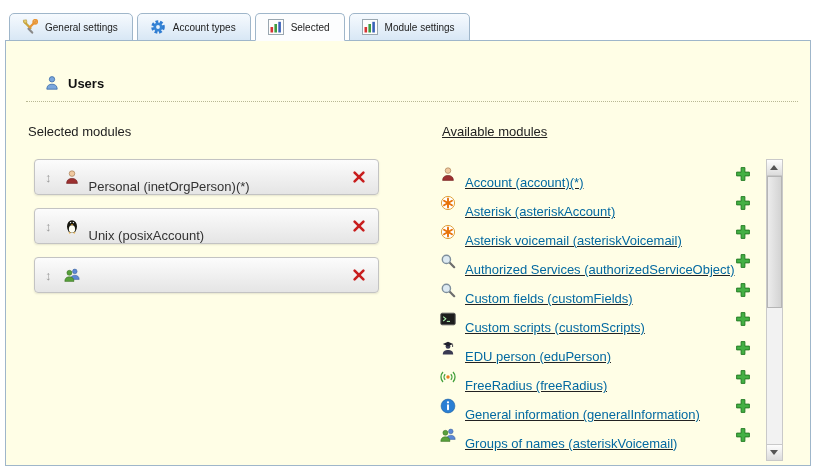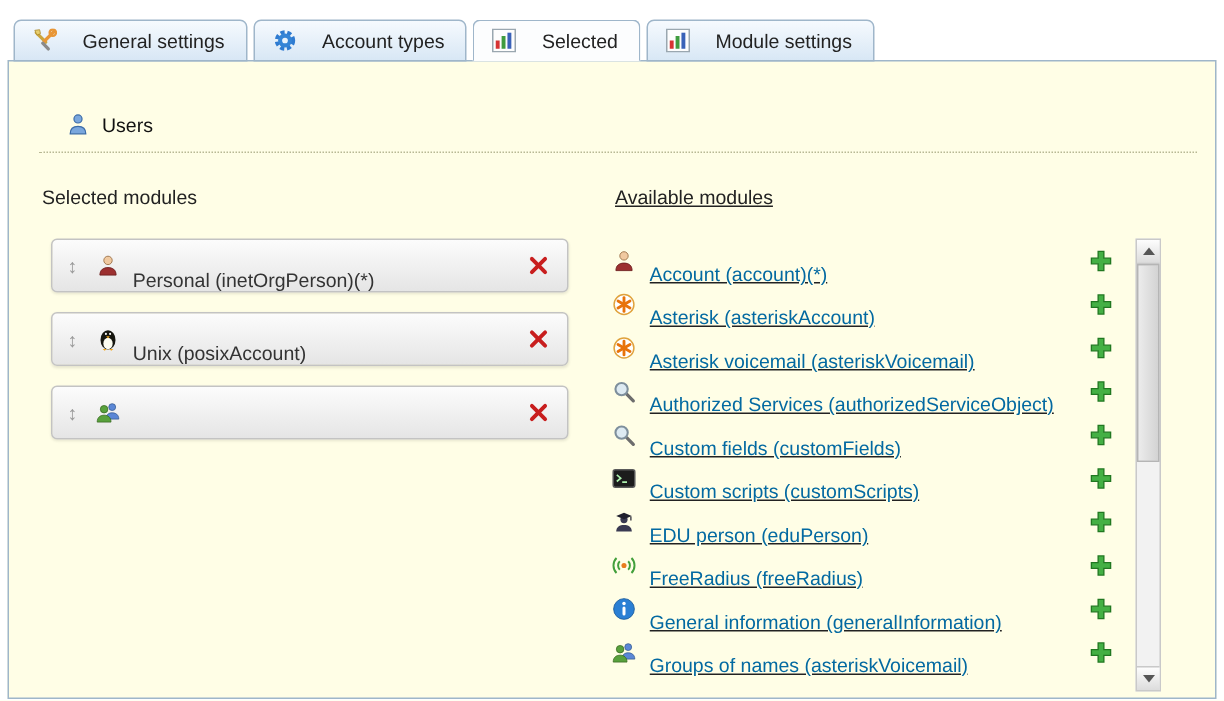--- a/index.html
+++ b/index.html
@@ -6,43 +6,43 @@
   body {
     width:816px; height:467px; overflow:hidden;
     background:#ffffff;
     font-family:"Liberation Sans", sans-serif;
     font-size:13px; color:#222;
     -webkit-font-smoothing:antialiased;
   }
   
   .tab-bar { display:flex; gap:4px; padding:13px 0 0 9px; position:relative; z-index:2; }
   .tab {
-    display:flex; align-items:center; gap:17px;
-    padding:5px 14px 5px 12px; font-size:13px; color:#222;
+    display:flex; align-items:center; gap:7px;
+    padding:5px 14px 5px 12px; font-size:10px; color:#222;
     background:linear-gradient(#f6fafe,#d8e7f5);
     border:1px solid #9fb6ca; border-radius:5px 5px 0 0;
     margin-bottom:-1px; cursor:pointer; white-space:nowrap;
   }
   .tab.active { background:#fcfdfe; border-bottom:1px solid #fcfdfe; }
   .tab-icon { width:16px; height:16px; flex:none; }
   .tab-icon svg { width:16px; height:16px; display:block; }
   
   .panel {
     margin:0 5px; height:426px; box-sizing:border-box;
     background:#fffee6; border:1px solid #9fb6ca;
     position:relative; z-index:1; overflow:hidden;
   }
   .users-heading {
     display:flex; align-items:center; gap:8px;
     margin:34px 12px 0 20px; padding:0 0 10px 18px;
     border-bottom:1px dotted #b8b894;
-    font-size:13px; font-weight:normal; color:#111;
+    font-size:13px; font-weight:bold; color:#111;
   }
   .users-heading .mod-icon { width:16px; height:16px; }
-  .columns { display:flex; margin:14px 36px 0 20px; }
+  .columns { display:flex; margin:14px 36px 0 20px;gap:32px; }
   .left-col { width:362px; flex:none; }
   .right-col { flex:1; display:flex; margin-left:20px; }
   .avail-wrap { flex:1; margin-right:10px; min-width:0;text-decoration:underline; }
   .col-heading { font-size:13px; color:#222; margin:8px 0 20px 2px; }
   
   .selected-row {
     display:flex; align-items:center;
     width:345px; height:36px; box-sizing:border-box;
     margin:0 0 13px 8px; padding:0 10px;
     background:linear-gradient(#fcfcfc,#e5e5e5);

